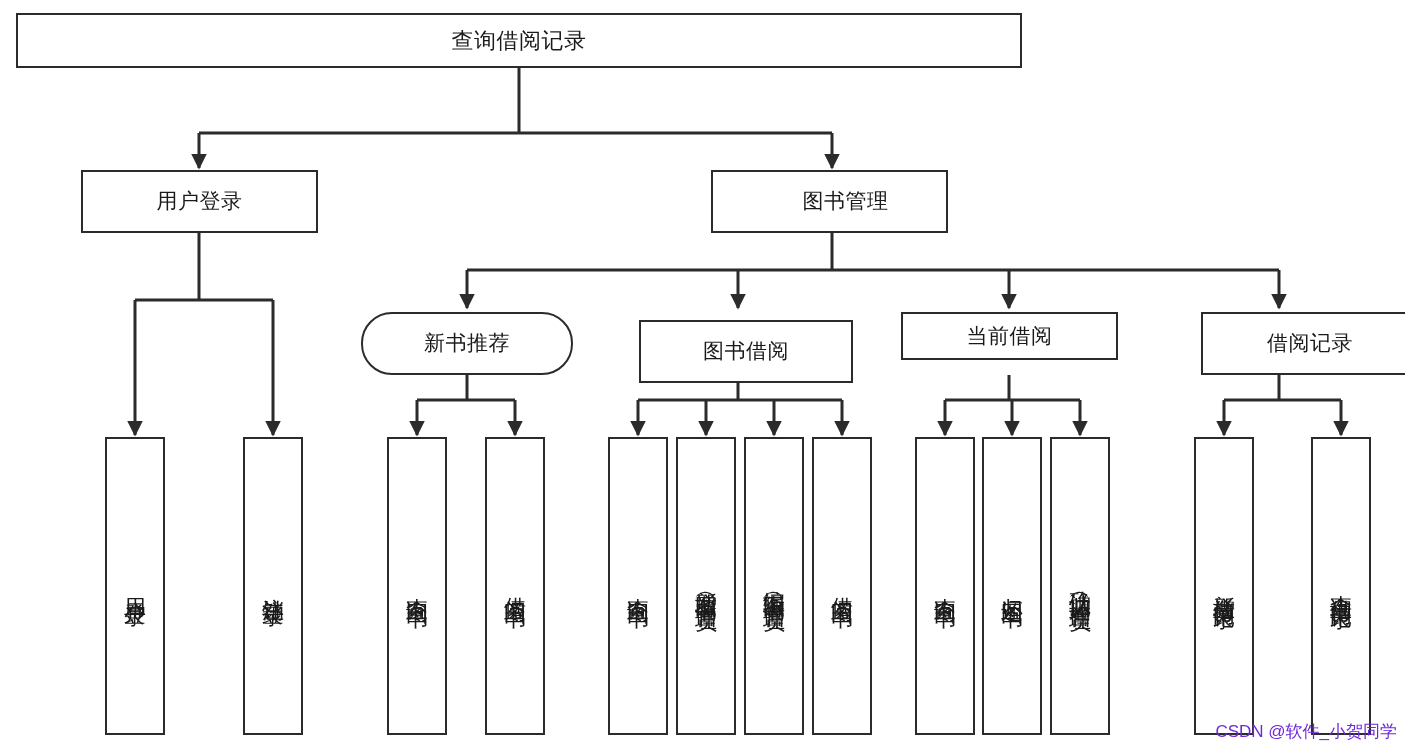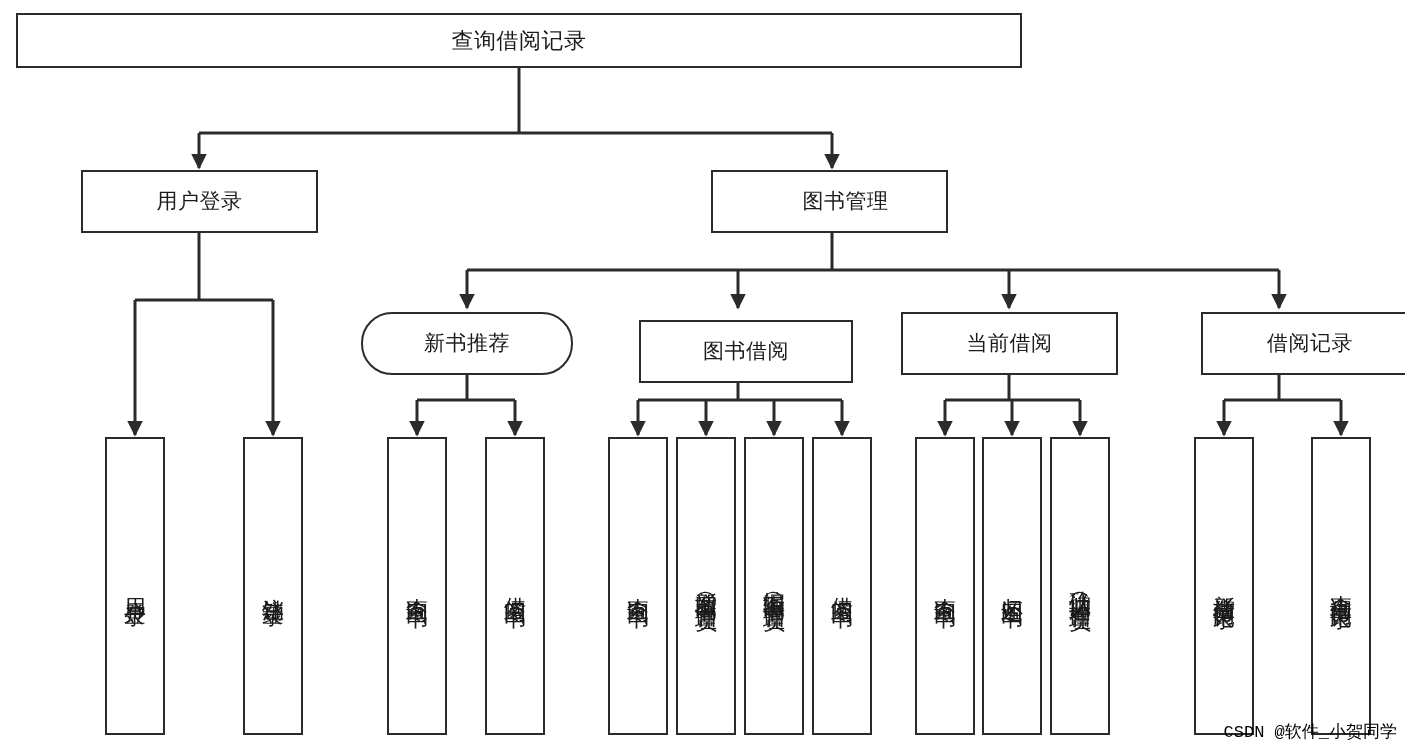--- a/index.html
+++ b/index.html
@@ -65,24 +65,24 @@
     max-height: 280px;
   }
   .node.vert.tall-text .node-label {
     max-height: 290px;
   }
   #watermark {
     position: absolute;
     right: 8px;
     bottom: 4px;
     font-size: 17px;
-    color: #000000;
+    color: #6d28d9;
     z-index: 5;
     white-space: nowrap;
-    font-family: Liberation Mono, monospace;
+    font-family: Liberation Sans, sans-serif;
   }
 </style>
 </head>
 <body>
 
 <div id="diagram-root">
 
   <svg id="diagram-svg" viewBox="0 0 1405 747" xmlns="http://www.w3.org/2000/svg">
     <defs>
       <marker id="arrow" viewBox="0 0 10 10" refX="9" refY="5" markerWidth="5.2" markerHeight="5.2" orient="auto-start-reverse">
@@ -145,21 +145,21 @@
   <div class="node horiz" style="left:711px; top:170px; width:237px; height:63px;padding-left:32px;">
     <span class="node-label">图书管理</span>
   </div>
 
   <div class="node horiz" style="left:361px; top:312px; width:212px; height:63px;border-radius:31px;">
     <span class="node-label">新书推荐</span>
   </div>
   <div class="node horiz" style="left:631px; top:320px; width:214px; height:63px;margin-left:8px;">
     <span class="node-label">图书借阅</span>
   </div>
-  <div class="node horiz" style="left:901px; top:312px; width:217px; height:63px;">
+  <div class="node horiz" style="left:901px; top:312px; width:217px; height:48px;">
     <span class="node-label">当前借阅</span>
   </div>
   <div class="node horiz" style="left:1170px; top:312px; width:218px; height:63px;margin-left:31px;">
     <span class="node-label">借阅记录</span>
   </div>
 
   <div class="node vert" style="left:105px; top:437px; width:60px; height:298px;">
     <span class="node-label">用户登录</span>
   </div>
   <div class="node vert" style="left:243px; top:437px; width:60px; height:298px;">

